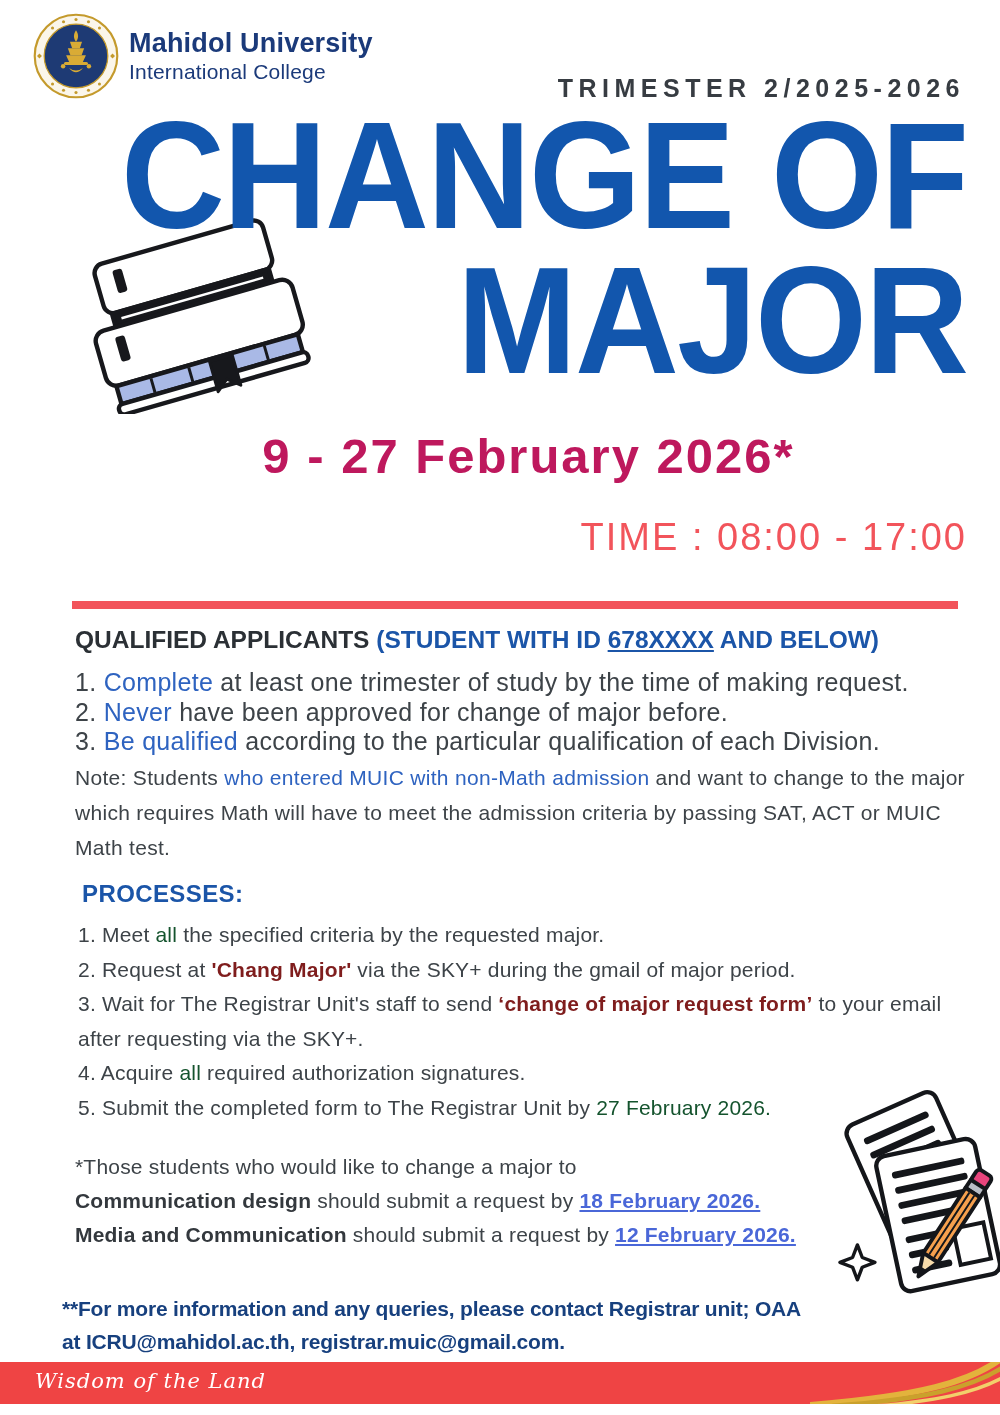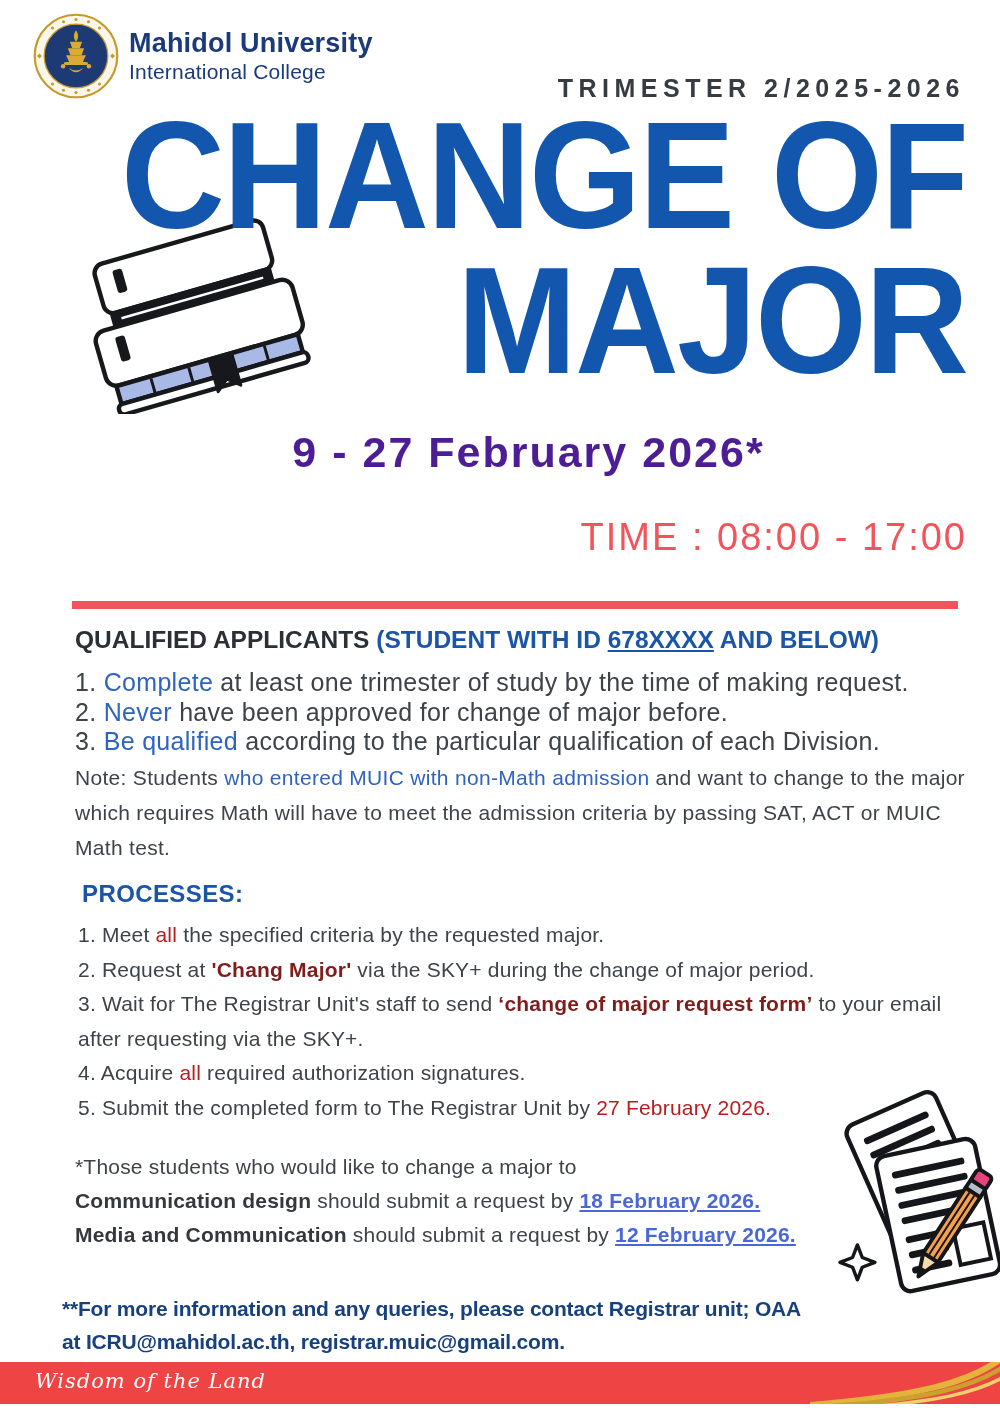--- a/index.html
+++ b/index.html
@@ -17,40 +17,40 @@
   .uni-name{font-size:27px;font-weight:700;color:#1b3a7a;letter-spacing:.2px;}
   .col-name{font-size:21px;font-weight:400;color:#1b3a7a;margin-top:3px;letter-spacing:.2px;}
   .trimester{right:42px;top:74px;font-size:25px;font-weight:700;color:#373c42;letter-spacing:5.5px;}
 
   
   .title{right:40px;top:104px;text-align:right;color:#1256ad;font-weight:700;
     font-size:144px;line-height:.95;letter-spacing:-2px;
     transform:scaleY(1.06);transform-origin:top right;white-space:nowrap;}
 
   
-  .date-range{left:90px;right:40px;top:428px;text-align:center;color:#4c1d95;
-    font-weight:700;font-size:43px;letter-spacing:2px;white-space:nowrap;}
+  .date-range{left:90px;right:40px;top:428px;text-align:center;color:#be185d;
+    font-weight:700;font-size:49px;letter-spacing:2px;white-space:nowrap;}
   .time{right:40px;top:516px;color:#f2545b;font-weight:400;font-size:38px;letter-spacing:2px;white-space:nowrap;}
 
   .red-bar{left:72px;top:601px;width:886px;height:8px;background:#f2545b;}
 
   
   .q-heading{left:75px;top:626px;font-size:24.5px;font-weight:700;white-space:nowrap;}
   .q-heading .dark{color:#2b3035;}
   .q-heading .blue{color:#1b55a8;}
   .u{text-decoration:underline;text-align:right;}
   .q-list{left:75px;top:668px;width:900px;font-size:25px;line-height:29.5px;letter-spacing:.3px;color:#3d4348;}
   .b-blue{color:#2e63c0;}
   .note{left:75px;top:760px;width:905px;font-size:21px;line-height:35px;letter-spacing:.3px;color:#3d4348;}
 
   
   .p-heading{left:82px;top:880px;font-size:24px;font-weight:700;color:#1b55a8;letter-spacing:.4px;}
   .p-list{left:78px;top:918px;width:892px;font-size:21px;line-height:34.5px;letter-spacing:.2px;color:#3d4348;}
   .p-blue{color:#7f1d1d;font-weight:700;}
-  .p-blue-n{color:#b91c1c;}
+  .p-blue-n{color:#14532d;}
 
   
   .footnote{left:75px;top:1150px;width:780px;font-size:21px;line-height:34px;letter-spacing:.2px;color:#3d4348;}
   .fn-bold{font-weight:700;color:#33383d;}
   .fn-date{color:#4a67d8;font-weight:700;text-decoration:underline;}
 
   
   .contact{left:62px;top:1292px;font-size:21px;line-height:33px;font-weight:700;color:#17407e;letter-spacing:-.2px;}
 
   
@@ -142,21 +142,21 @@
   </div>
 
   <div class="abs note">
     <span>Note: Students </span><span class="b-blue">who entered MUIC with non-Math admission</span><span> and want to change to the major which requires Math will have to meet the admission criteria by passing SAT, ACT or MUIC Math test.</span>
   </div>
 
   <div class="abs p-heading">PROCESSES:</div>
 
   <div class="abs p-list">
     <div><span>1. Meet </span><span class="p-blue-n">all</span><span> the specified criteria by the requested major.</span></div>
-    <div><span>2. Request at </span><span class="p-blue">'Chang Major'</span><span> via the SKY+ during the change of major period.</span></div>
+    <div><span>2. Request at </span><span class="p-blue">'Chang Major'</span><span> via the SKY+ during the gmail of major period.</span></div>
     <div><span>3. Wait for The Registrar Unit's staff to send </span><span class="p-blue">‘change of major request form’</span><span> to your email after requesting via the SKY+.</span></div>
     <div><span>4. Acquire </span><span class="p-blue-n">all</span><span> required authorization signatures.</span></div>
     <div><span>5. Submit the completed form to The Registrar Unit by </span><span class="p-blue-n">27 February 2026.</span><span></span></div>
   </div>
 
   <div class="abs footnote">
     <div>*Those students who would like to change a major to</div>
     <div><span class="fn-bold">Communication design</span><span> should submit a request by </span><span class="fn-date">18 February 2026.</span></div>
     <div><span class="fn-bold">Media and Communication</span><span> should submit a request by </span><span class="fn-date">12 February 2026.</span></div>
   </div>

